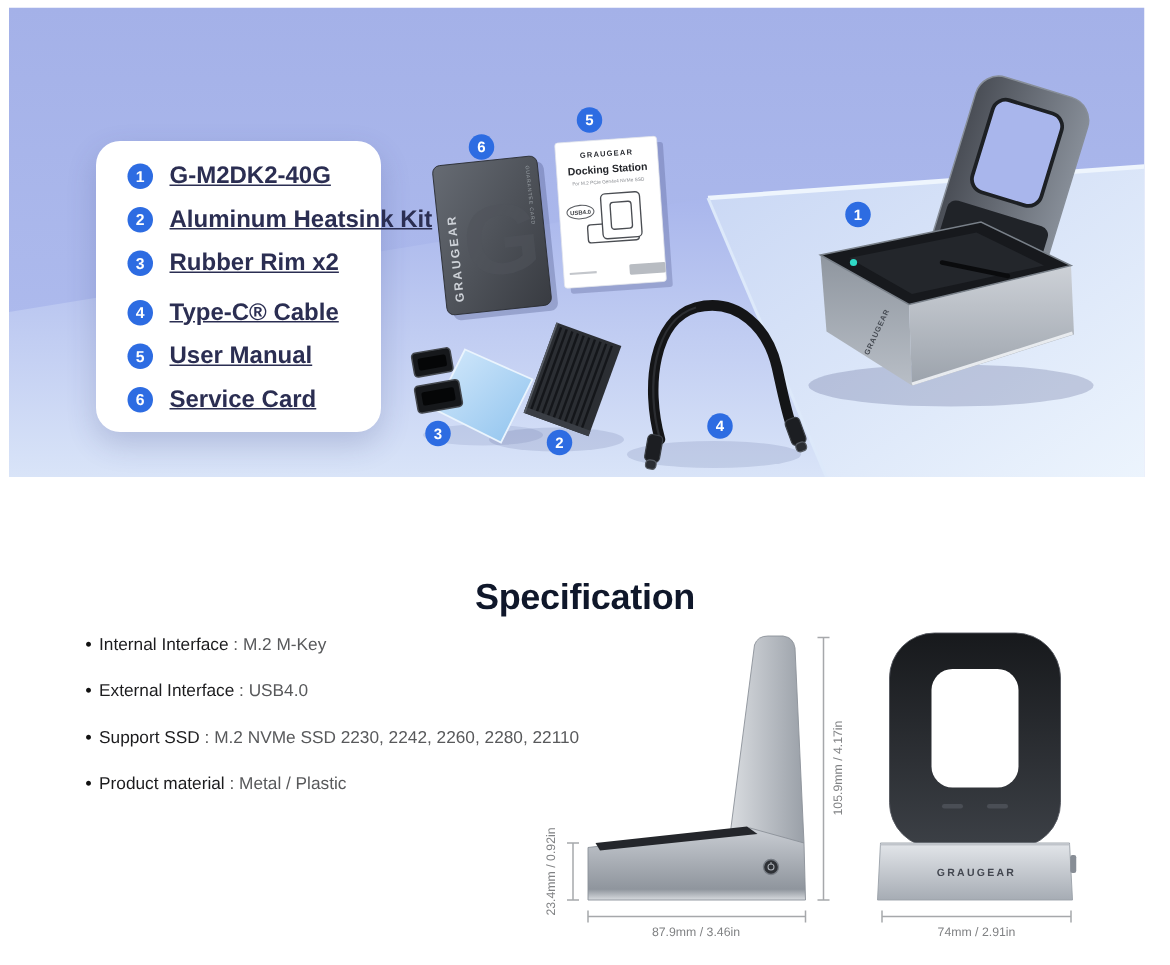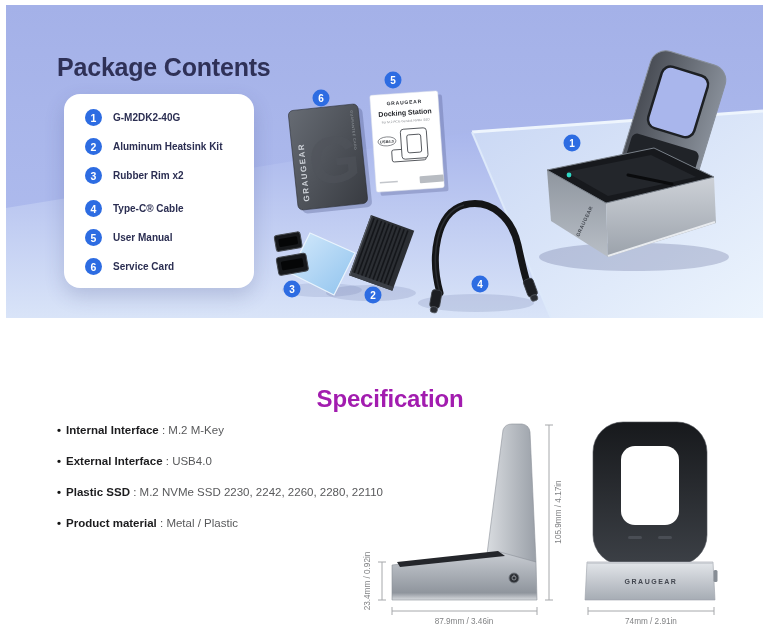--- a/index.html
+++ b/index.html
@@ -11,28 +11,28 @@
   .hero-title{position:absolute;left:51px;top:48px;margin:0;font-size:25px;font-weight:800;
               color:#2f3157;letter-spacing:-0.2px;}
   .pkg-card{position:absolute;left:58px;top:89px;width:190px;height:194px;background:#ffffff;
             border-radius:16px;box-shadow:0 8px 20px rgba(50,60,120,0.20);}
   .pkg-row{display:flex;align-items:center;height:23px;margin:6px 0 0 21px;}
   .pkg-row.first{margin-top:12px;}
   .pkg-row.gap{margin-top:10px;}
   .pkg-badge{width:17px;height:17px;border-radius:50%;background:#2d6ce2;color:#fff;
              font-size:10.5px;font-weight:700;display:flex;align-items:center;justify-content:center;
              flex:0 0 17px;}
-  .pkg-label{margin-left:11px;font-size:10px;font-weight:700;color:#2b2e52;white-space:nowrap;}
+  .pkg-label{margin-left:11px;font-size:16px;font-weight:700;color:#2b2e52;white-space:nowrap;text-decoration:underline;}
   
   .spec-title{position:absolute;left:0;top:385px;width:780px;margin:0;text-align:center;
-              font-size:24px;font-weight:800;color:#a21caf;letter-spacing:-0.2px;}
+              font-size:24px;font-weight:800;color:#0f172a;letter-spacing:-0.2px;}
   .spec-list{position:absolute;left:57px;top:424px;display:flex;flex-direction:column;gap:19px;}
   .spec-row{font-size:11.5px;line-height:12px;white-space:nowrap;}
   .spec-bullet{color:#111;font-weight:700;margin-right:5px;}
-  .spec-label{color:#1c1c1e;font-weight:700;text-align:right;}
+  .spec-label{color:#1c1c1e;font-weight:400;text-align:right;}
   .spec-sep{color:#555;white-space:pre;}
   .spec-value{color:#58595b;}
   .spec-fig{position:absolute;left:355px;top:412px;width:425px;height:231px;display:block;}
   .dim{stroke:#a6a8ab;stroke-width:1;}
   .dim-text{font-size:8.2px;fill:#808284;}
 </style>
 </head>
 <body>
 
 <div class="page">
@@ -195,21 +195,20 @@
           <circle cx="387" cy="75" r="8.5" fill="#2d6ce2"></circle>
           <text x="387" y="75" dy=".35em">5</text>
         </g>
         <g>
           <circle cx="315" cy="93" r="8.5" fill="#2d6ce2"></circle>
           <text x="315" y="93" dy=".35em">6</text>
         </g>
       </g>
     </svg>
 
-    <h1 class="hero-title">Package Contents</h1>
 
     <div class="pkg-card">
       <div class="pkg-row first">
         <span class="pkg-badge">1</span>
         <span class="pkg-label">G-M2DK2-40G</span>
       </div>
       <div class="pkg-row">
         <span class="pkg-badge">2</span>
         <span class="pkg-label">Aluminum Heatsink Kit</span>
       </div>
@@ -235,21 +234,21 @@
   <h2 class="spec-title">Specification</h2>
 
   <div class="spec-list">
     <div class="spec-row">
       <span class="spec-bullet">•</span><span class="spec-label">Internal Interface</span><span class="spec-sep"> : </span><span class="spec-value">M.2 M-Key</span>
     </div>
     <div class="spec-row">
       <span class="spec-bullet">•</span><span class="spec-label">External Interface</span><span class="spec-sep"> : </span><span class="spec-value">USB4.0</span>
     </div>
     <div class="spec-row">
-      <span class="spec-bullet">•</span><span class="spec-label">Plastic SSD</span><span class="spec-sep"> : </span><span class="spec-value">M.2 NVMe SSD 2230, 2242, 2260, 2280, 22110</span>
+      <span class="spec-bullet">•</span><span class="spec-label">Support SSD</span><span class="spec-sep"> : </span><span class="spec-value">M.2 NVMe SSD 2230, 2242, 2260, 2280, 22110</span>
     </div>
     <div class="spec-row">
       <span class="spec-bullet">•</span><span class="spec-label">Product material</span><span class="spec-sep"> : </span><span class="spec-value">Metal / Plastic</span>
     </div>
   </div>
 
   <svg class="spec-fig" viewBox="0 0 425 231">
     <defs>
       <linearGradient id="sideStandG" x1="0" y1="0" x2="1" y2="0">
         <stop offset="0" stop-color="#dadde1"></stop>

